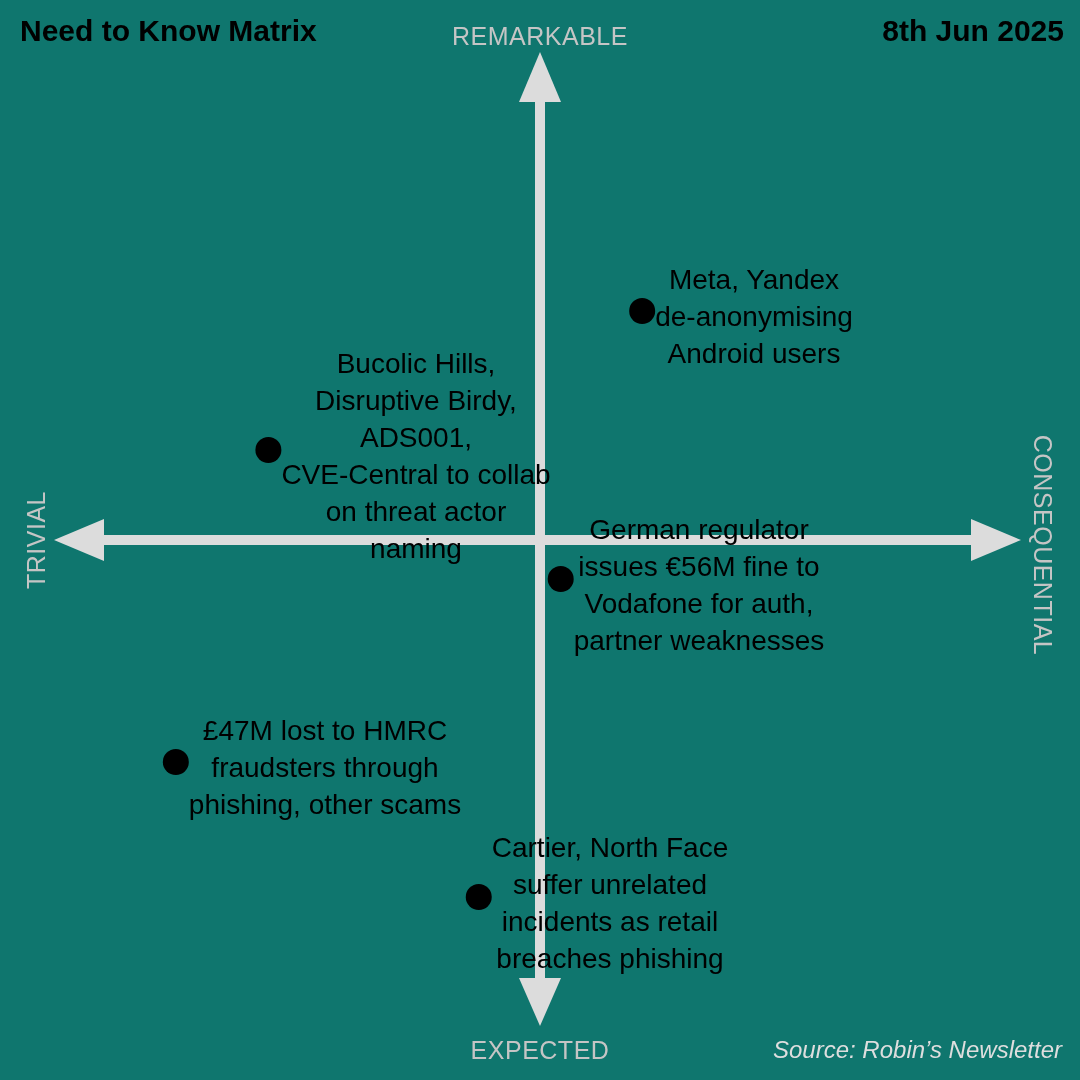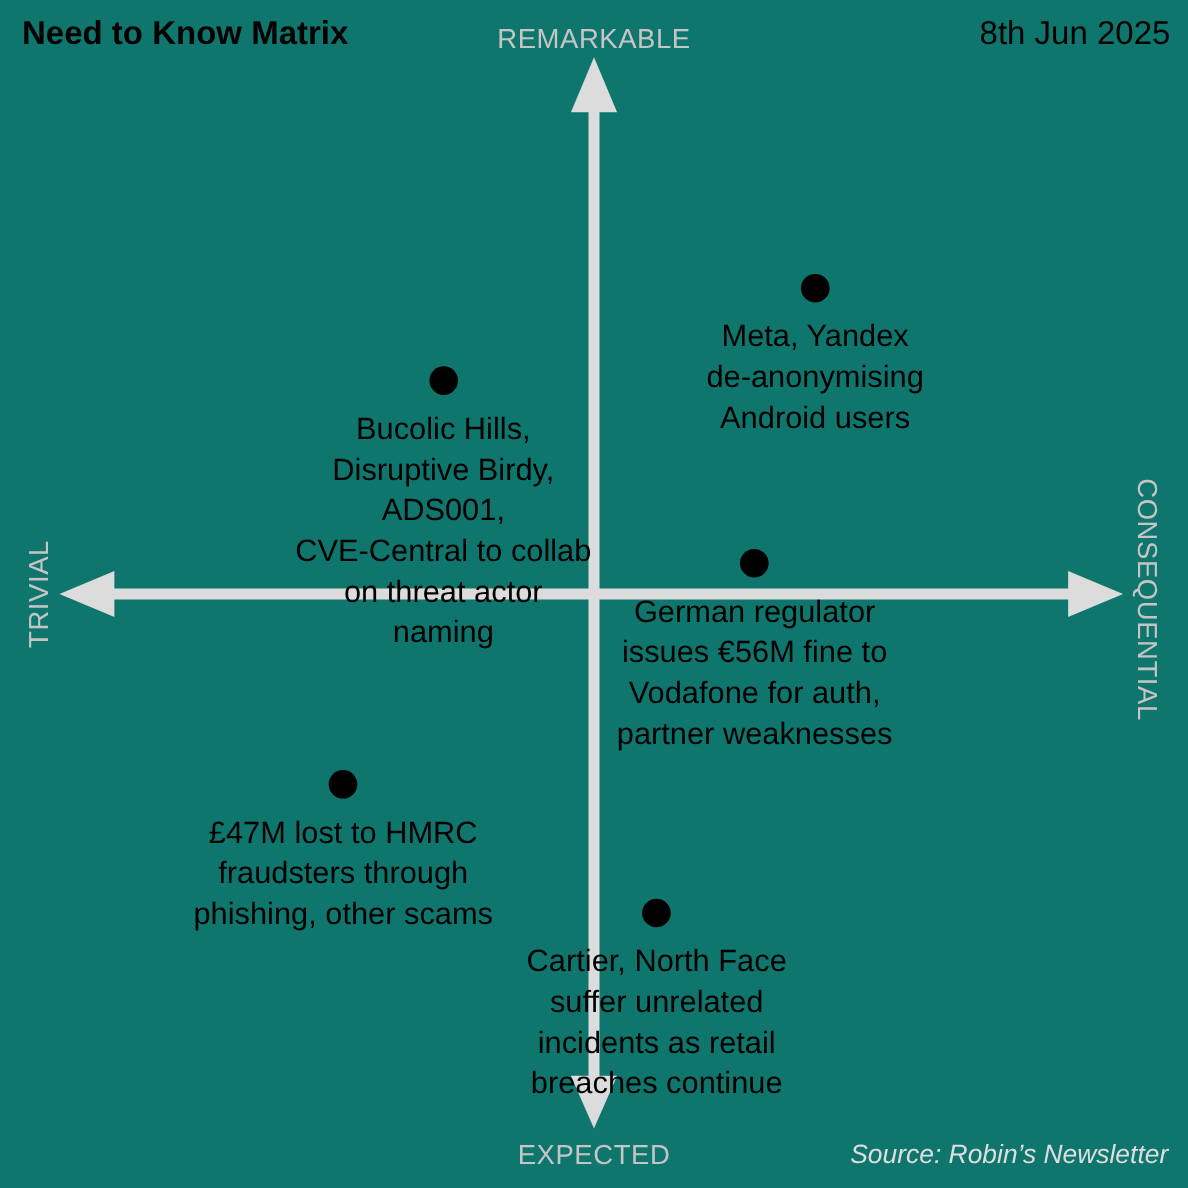--- a/index.html
+++ b/index.html
@@ -28,21 +28,21 @@
     left: 20px; top: 14px;
     font-size: 30px;
     font-weight: bold;
     color: #000000;
     z-index: 3;
   }
   .page-date {
     position: absolute;
     right: 16px; top: 14px;
     font-size: 30px;
-    font-weight: normal;
+    font-weight: bold;
     color: #000000;
     z-index: 3;
   }
   .axis-label {
     position: absolute;
     color: #c5c5c5;
     font-size: 25px;
     letter-spacing: 0.5px;
     z-index: 1;
     white-space: nowrap;
@@ -60,21 +60,21 @@
     transform: translate(-50%, -50%) rotate(-90deg);
   }
   .axis-label.right {
     left: 1042px; top: 545px;
     transform: translate(-50%, -50%) rotate(90deg);
   }
   .point {
     position: absolute;
     transform: translateX(-50%);
     display: flex;
-    flex-direction: column;
+    flex-direction: row;
     align-items: center;
     z-index: 2;
   }
   .dot {
     width: 26px;
     height: 26px;
     border-radius: 50%;
     background: #000000;
     flex: 0 0 auto;
   }
@@ -148,18 +148,18 @@
     <div class="point-label">£47M lost to HMRC
 fraudsters through
 phishing, other scams</div>
   </div>
 
   <div class="point" style="left: 597px; top: 817px;">
     <span class="dot"></span>
     <div class="point-label">Cartier, North Face
 suffer unrelated
 incidents as retail
-breaches continue</div>
+breaches phishing</div>
   </div>
 
   <div class="source-note">Source: Robin’s Newsletter</div>
 
 </div>
 
 </body></html>

